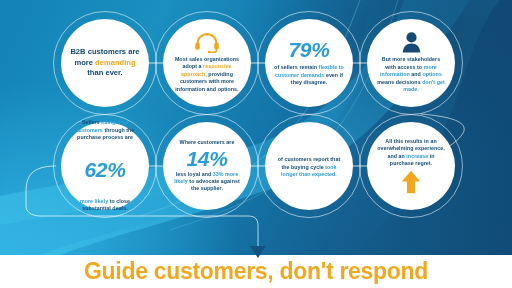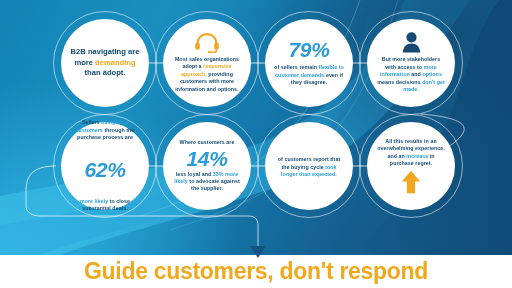--- a/index.html
+++ b/index.html
@@ -106,21 +106,21 @@
       <path d="M421,114 C468,118 472,128 455,142 C440,154 432,152 421,150" stroke-opacity=".6"></path>
       <path d="M56,166 C32,166 26,176 26,192 L26,206 C26,212 32,216 40,216
                L248,216 C256,216 258,220 258,226 L258,246" stroke-opacity=".7"></path>
     </g>
     <path d="M250,246 L266,246 L258,258 Z" fill="#14537f"></path>
   </svg>
 
   <div class="ring" style="left:53px;top:11px;width:104px;height:104px;"></div>
   <div class="circle" style="left:61px;top:19px;width:88px;height:88px;">
     <div class="lead">
-      <span>B2B navigating are more </span><span class="hlo">demanding</span><span> than adopt.</span>
+      <span>B2B customers are more </span><span class="hlo">demanding</span><span> than ever.</span>
     </div>
   </div>
 
   <div class="ring" style="left:155px;top:11px;width:104px;height:104px;"></div>
   <div class="circle" style="left:163px;top:19px;width:88px;height:88px;">
     <svg class="icon" width="26" height="20" viewBox="0 0 26 20">
       <path d="M13 1.2C7.6 1.2 3.6 5 3.6 10.1v2.6" fill="none" stroke="#f0a81e" stroke-width="2.2" stroke-linecap="round"></path>
       <path d="M22.4 12.7v-2.6C22.4 5 18.4 1.2 13 1.2" fill="none" stroke="#f0a81e" stroke-width="2.2" stroke-linecap="round"></path>
       <rect x="1.2" y="9.6" width="4.6" height="7.2" rx="2.1" fill="#f0a81e"></rect>
       <rect x="20.2" y="9.6" width="4.6" height="7.2" rx="2.1" fill="#f0a81e"></rect>

